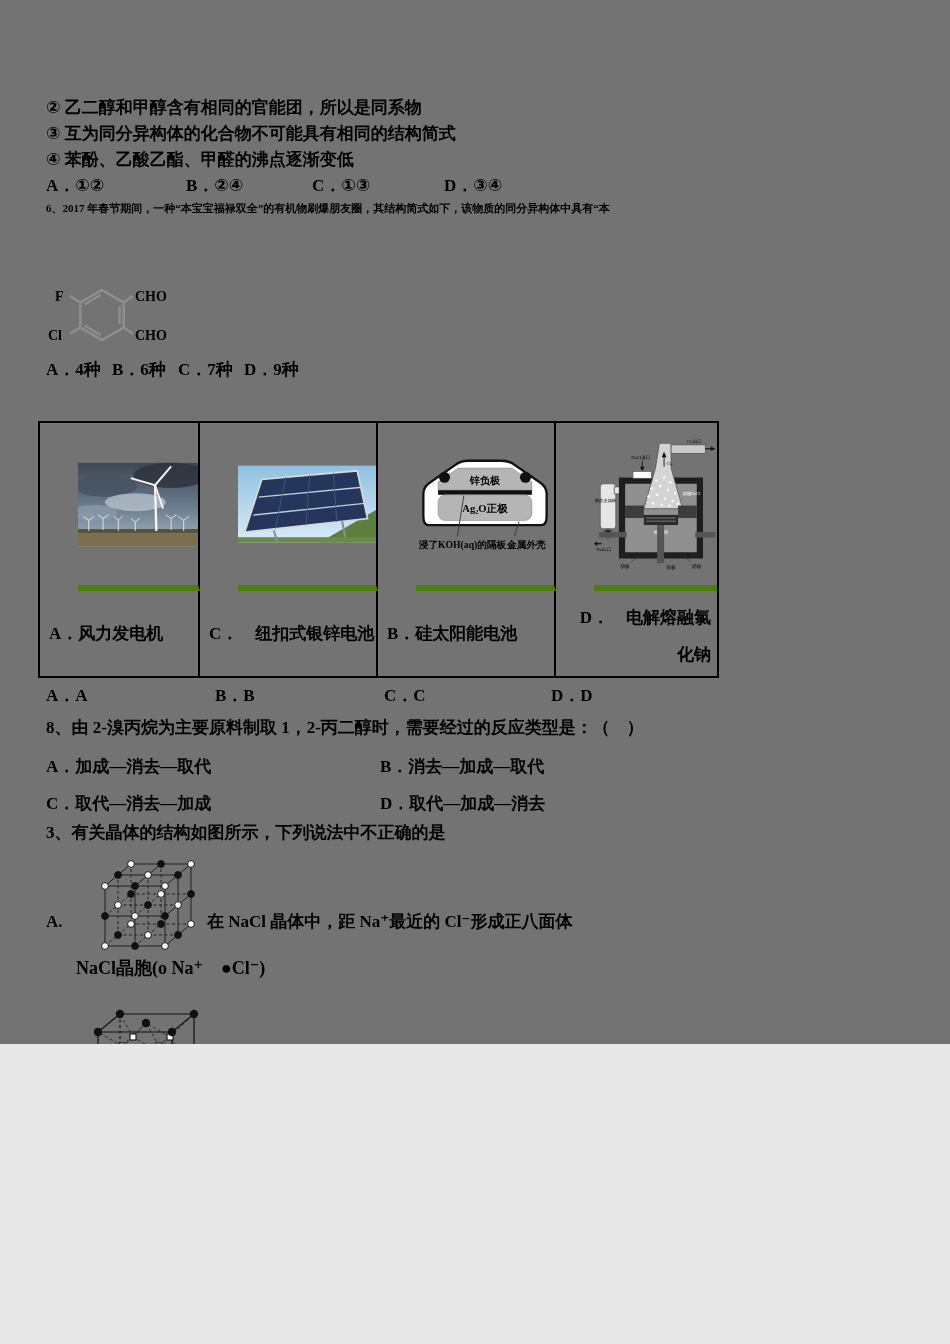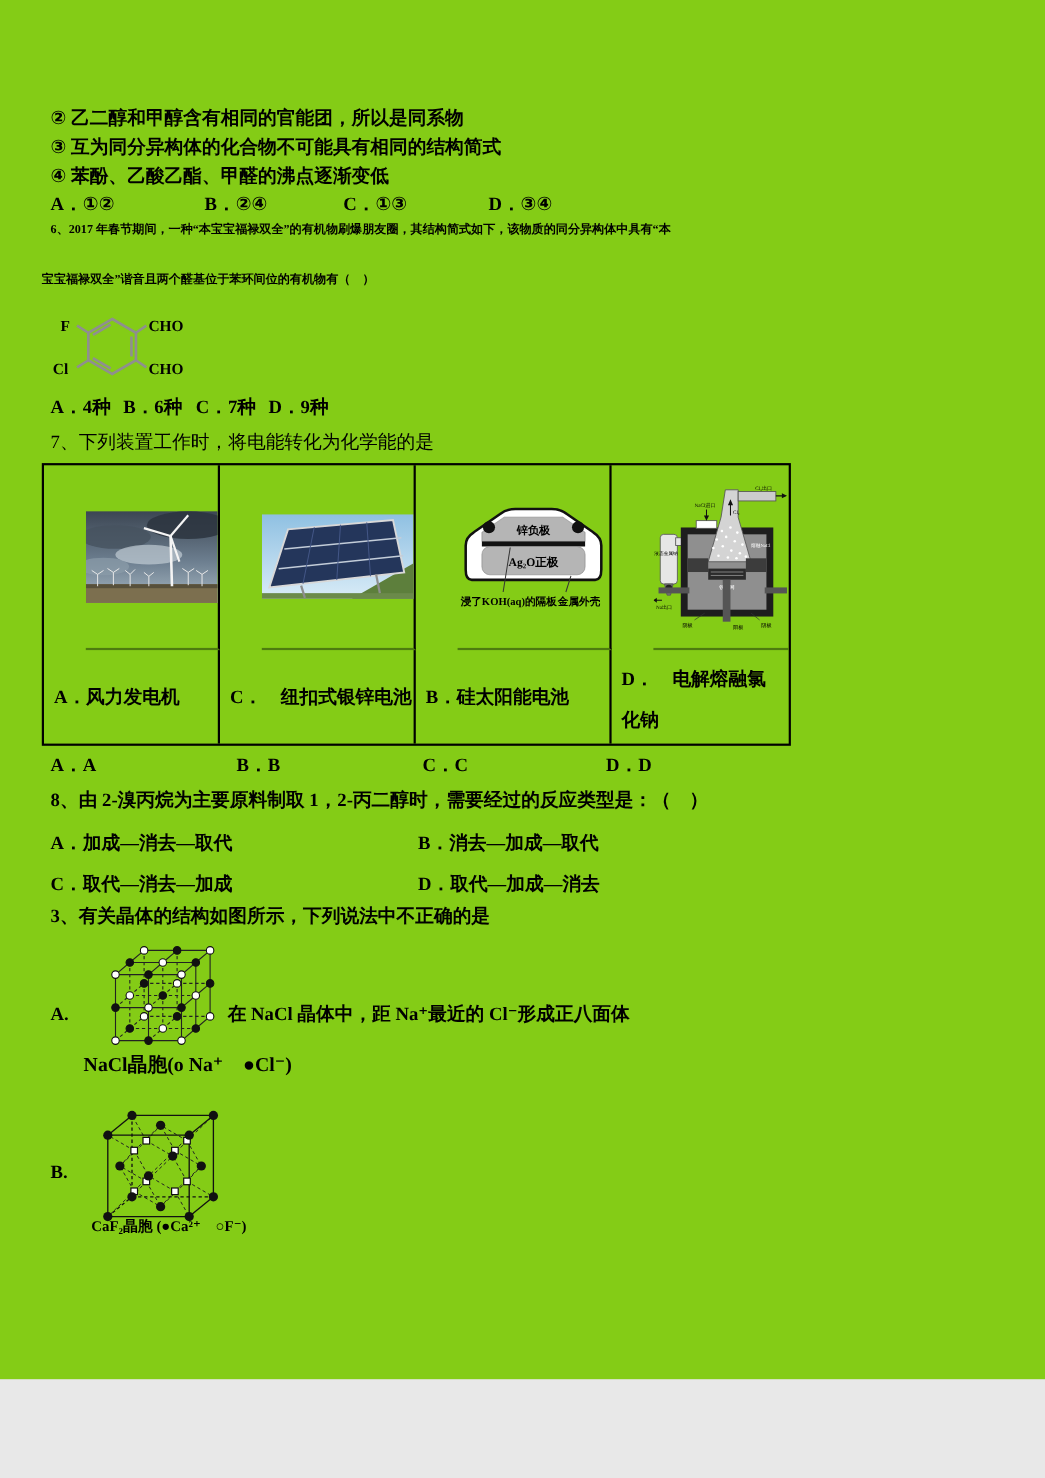--- a/index.html
+++ b/index.html
@@ -1,48 +1,47 @@
 <!DOCTYPE html>
 <html><head>
 <meta charset="utf-8">
 <style>
   html,body{margin:0;padding:0;background:#e8e8e8;}
-  .page{position:relative;width:950px;height:1254px;background:#84cc16;margin:0 auto;
-        font-family:"Liberation Serif","DejaVu Sans",serif;color:#000;overflow:hidden;}
+  .page{position:relative;width:950px;height:1044px;background:#737373;margin:0 auto;
+        font-family:"Liberation Serif","DejaVu Sans",serif;color:#000;overflow:hidden;text-align:right;}
   .abs{position:absolute;white-space:nowrap;}
   .b{font-weight:bold;}
   .fs17{font-size:17px;}
   .fs16{font-size:11px;}
   
   .qtable{position:absolute;left:38px;top:421px;width:681px;box-sizing:border-box;
           border:2px solid #000;display:grid;
           grid-template-columns:160px 178px 178px 161px;grid-template-rows:168px 85px;}
   .cell{border-right:2px solid #000;display:flex;align-items:center;justify-content:center;overflow:hidden;}
   .cell.lastcol{border-right:none;}
-  .cell.imgrow{border-bottom:2px solid #4d7c0f;margin-left:38px;}
+  .cell.imgrow{border-bottom:6px solid #4d7c0f;margin-left:38px;}
   .cap{font-weight:bold;font-size:17px;justify-content:flex-start;padding-left:9px;box-sizing:border-box;}
   .cap-d{align-items:flex-start;padding-top:9px;line-height:2.15;white-space:normal;padding-right:6px;}
   svg text{font-family:"Liberation Serif","DejaVu Sans",serif;}
 </style>
 </head>
 <body>
 
 <div class="page">
 
   <div class="abs b fs17" style="left:46px;top:96px">② 乙二醇和甲醇含有相同的官能团，所以是同系物</div>
   <div class="abs b fs17" style="left:46px;top:122px">③ 互为同分异构体的化合物不可能具有相同的结构简式</div>
   <div class="abs b fs17" style="left:46px;top:148px">④ 苯酚、乙酸乙酯、甲醛的沸点逐渐变低</div>
 
   <span class="abs b fs17" style="left:46px;top:174px">A．①②</span>
   <span class="abs b fs17" style="left:186px;top:174px">B．②④</span>
   <span class="abs b fs17" style="left:312px;top:174px">C．①③</span>
   <span class="abs b fs17" style="left:444px;top:174px">D．③④</span>
 
   <div class="abs b fs16" style="left:46px;top:201px">6、2017 年春节期间，一种“本宝宝福禄双全”的有机物刷爆朋友圈，其结构简式如下，该物质的同分异构体中具有“本</div>
-  <div class="abs b fs16" style="left:38px;top:246px">宝宝福禄双全”谐音且两个醛基位于苯环间位的有机物有（　）</div>
 
   <div class="abs" style="left:40px;top:270px">
     <svg width="128" height="84" viewBox="0 0 128 84">
       <g stroke="#8f8f8f" stroke-width="2.4" fill="none">
         <polygon points="62,20 83.6,32.5 83.6,57.5 62,70 40.3,57.5 40.3,32.5"></polygon>
         <line x1="44.5" y1="34.5" x2="60.5" y2="25"></line>
         <line x1="79.5" y1="36" x2="79.5" y2="54"></line>
         <line x1="44.5" y1="55.5" x2="60.5" y2="65"></line>
         <line x1="40.3" y1="32.5" x2="30" y2="26"></line>
         <line x1="83.6" y1="32.5" x2="93" y2="26"></line>
@@ -54,21 +53,20 @@
       <text x="95" y="70" font-size="14" font-weight="bold">CHO</text>
       <text x="8" y="70" font-size="14" font-weight="bold">Cl</text>
     </svg>
   </div>
 
   <span class="abs b fs17" style="left:46px;top:358px">A．4种</span>
   <span class="abs b fs17" style="left:112px;top:358px">B．6种</span>
   <span class="abs b fs17" style="left:178px;top:358px">C．7种</span>
   <span class="abs b fs17" style="left:244px;top:358px">D．9种</span>
 
-  <div class="abs fs17" style="left:46px;top:390px">7、下列装置工作时，将电能转化为化学能的是</div>
 
   <div class="qtable">
 
     <div class="cell imgrow">
       <svg width="134" height="93" viewBox="0 0 134 93">
         <defs>
           <linearGradient id="sky1" x1="0" y1="0" x2="0" y2="1">
             <stop offset="0" stop-color="#3c4653"></stop>
               <stop offset="0.55" stop-color="#6d7f90"></stop>
               <stop offset="1" stop-color="#a8b8c2"></stop>

